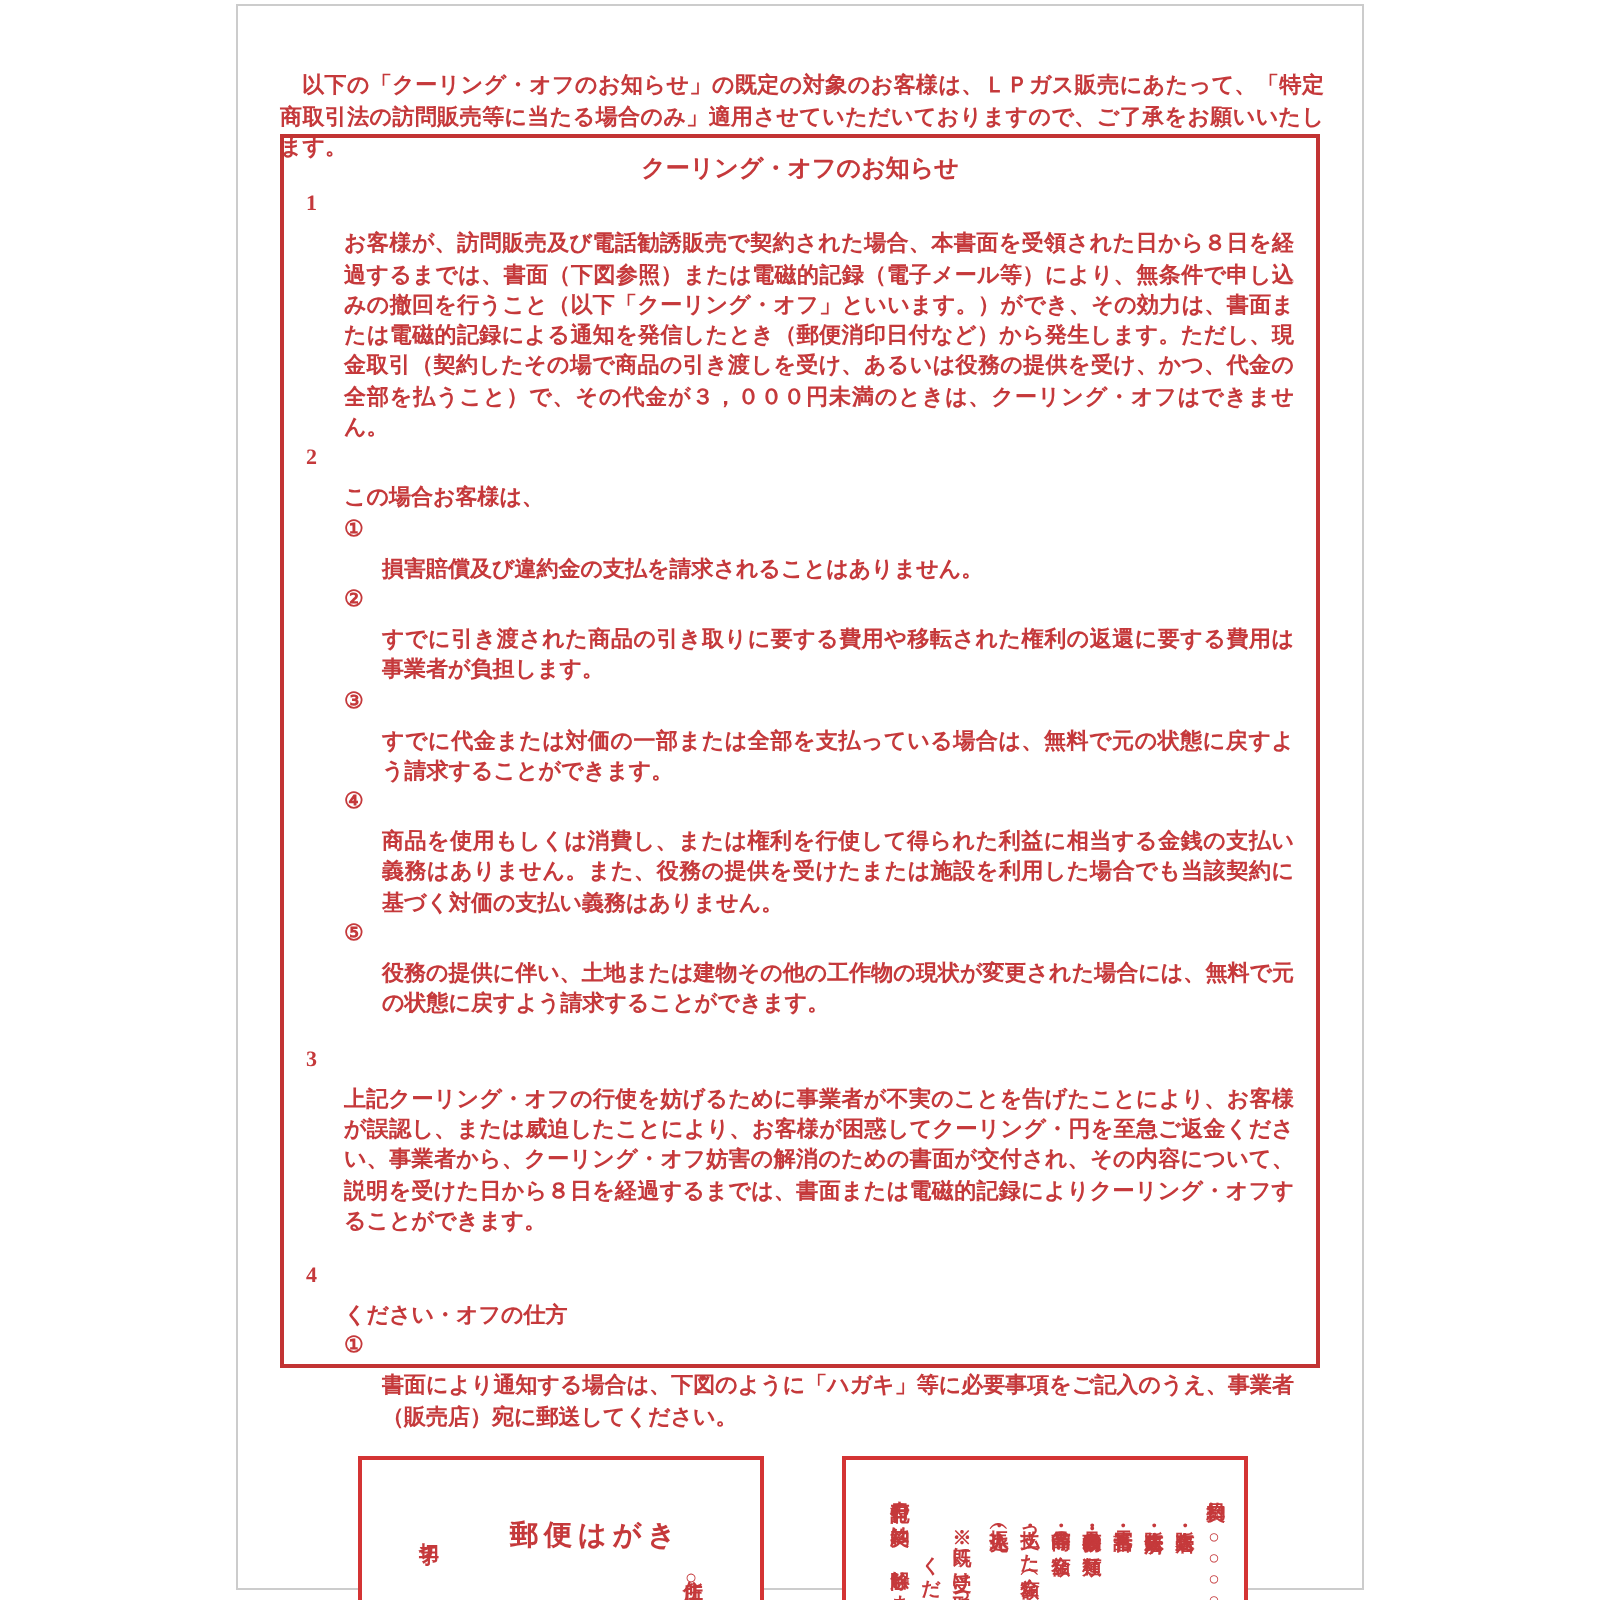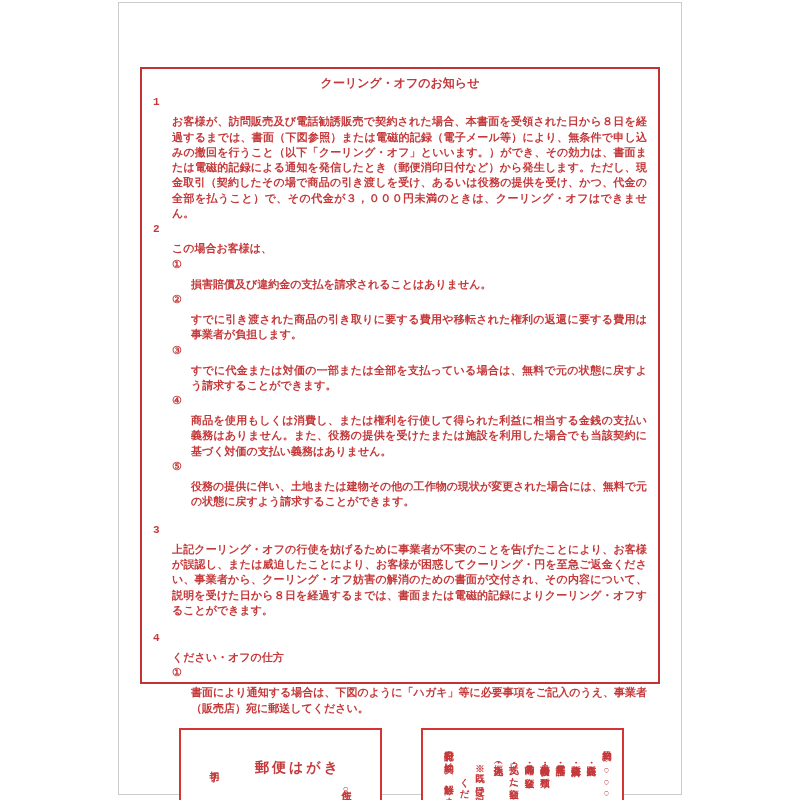--- a/index.html
+++ b/index.html
@@ -14,21 +14,21 @@
     position: absolute; left: 118px; top: 2px; width: 564px; height: 793px;
     border: 1px solid #cccccc; background: #ffffff;
   }
   .intro {
     position: absolute; left: 21px; top: 22px; width: 522px;
     font-size: 11px; line-height: 15.5px; text-align: justify; text-indent: 1em;
   }
   .redbox {
     position: absolute; left: 21px; top: 64px; width: 520px; height: 617px;
     border: 2px solid #c23333; padding: 7px 11px 0 11px;
-    font-size: 11px; line-height: 15.3px; font-family: Liberation Mono, monospace;
+    font-size: 11px; line-height: 15.3px;
   }
   .box-title { text-align: center; font-size: 12px; margin: 1px 0 3px 0; }
   .row { display: flex; align-items: flex-start; }
   .num { flex: 0 0 19px; }
   .txt { flex: 1; text-align: justify; margin-top: 20px; }
   .items { margin-left: 19px; }
   .items .num { flex: 0 0 19px; }
   .gap12 { margin-top: 12px; }
   .cards {
     display: flex; margin: 11px 0 0 26px; gap: 39px;
@@ -55,20 +55,21 @@
   .pr-indent2 { padding-top: 28px; }
   .pr-gapcol { margin-right: 5px; }
   .note { margin: 9px 0 0 33px; }
   .note .num { flex: 0 0 21px; }
 </style>
 </head>
 <body>
 
 <div class="page">
 
+  <p class="intro">以下の「クーリング・オフのお知らせ」の既定の対象のお客様は、ＬＰガス販売にあたって、「特定商取引法の訪問販売等に当たる場合のみ」適用させていただいておりますので、ご了承をお願いいたします。</p>
 
   <div class="redbox">
 
     <div class="box-title">クーリング・オフのお知らせ</div>
 
     <div class="row">
       <span class="num">1</span>
       <span class="txt">お客様が、訪問販売及び電話勧誘販売で契約された場合、本書面を受領された日から８日を経過するまでは、書面（下図参照）または電磁的記録（電子メール等）により、無条件で申し込みの撤回を行うこと（以下「クーリング・オフ」といいます。）ができ、その効力は、書面または電磁的記録による通知を発信したとき（郵便消印日付など）から発生します。ただし、現金取引（契約したその場で商品の引き渡しを受け、あるいは役務の提供を受け、かつ、代金の全部を払うこと）で、その代金が３，０００円未満のときは、クーリング・オフはできません。</span>
     </div>
 

